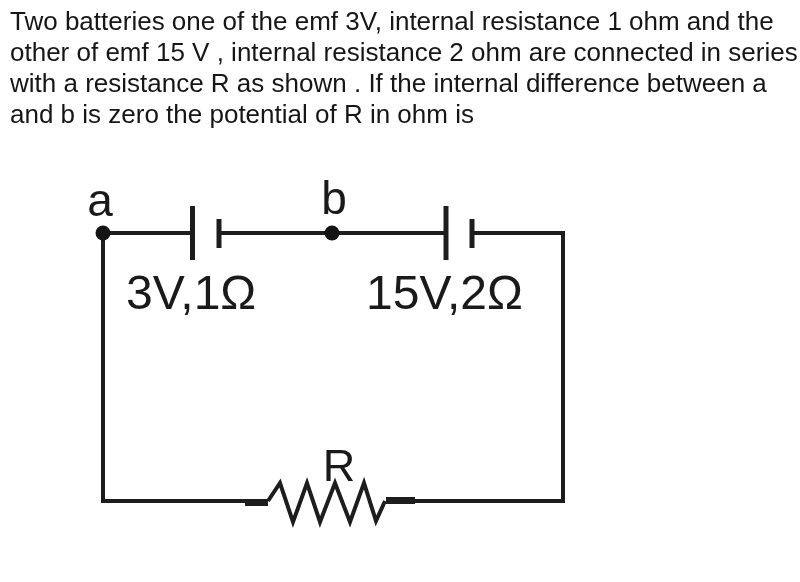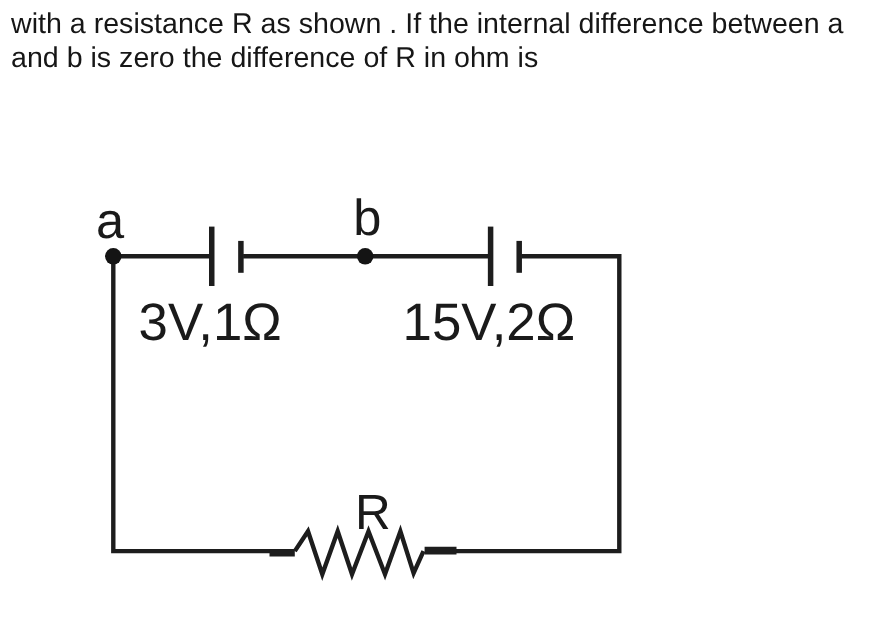--- a/index.html
+++ b/index.html
@@ -67,22 +67,24 @@
   .node-label  { font-size: 46px; }
   .batt-label  { font-size: 48px; }
   .res-label   { font-size: 45px; }
 </style>
 </head>
 <body>
 
 <div class="page">
 
   <div class="question">
+    <div class="qline">Two batteries one of the emf 3V, internal resistance 1 ohm and the</div>
+    <div class="qline">other of emf 15 V , internal resistance 2 ohm are connected in series</div>
     <div class="qline">with a resistance R as shown . If the internal difference between a</div>
-    <div class="qline">and b is zero the difference of R in ohm is</div>
+    <div class="qline">and b is zero the potential of R in ohm is</div>
   </div>
 
   <svg class="circuit" viewBox="0 0 800 582" aria-hidden="true">
 
     <path class="wire" d="M103,233 H190"></path>
 
     <line class="plate-long" x1="192.5" y1="206" x2="192.5" y2="260"></line>
     <line class="plate-short" x1="219" y1="219" x2="219" y2="248"></line>
 
     <path class="wire" d="M221,233 H444"></path>

